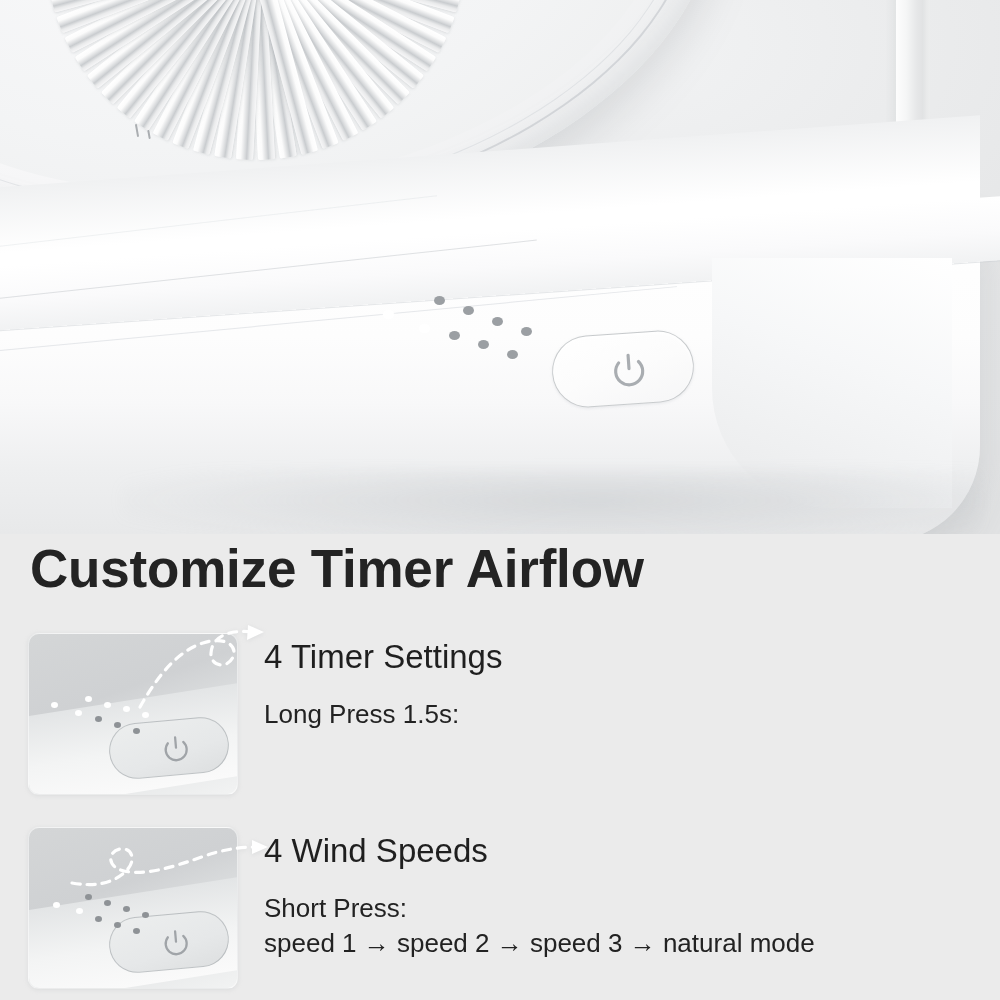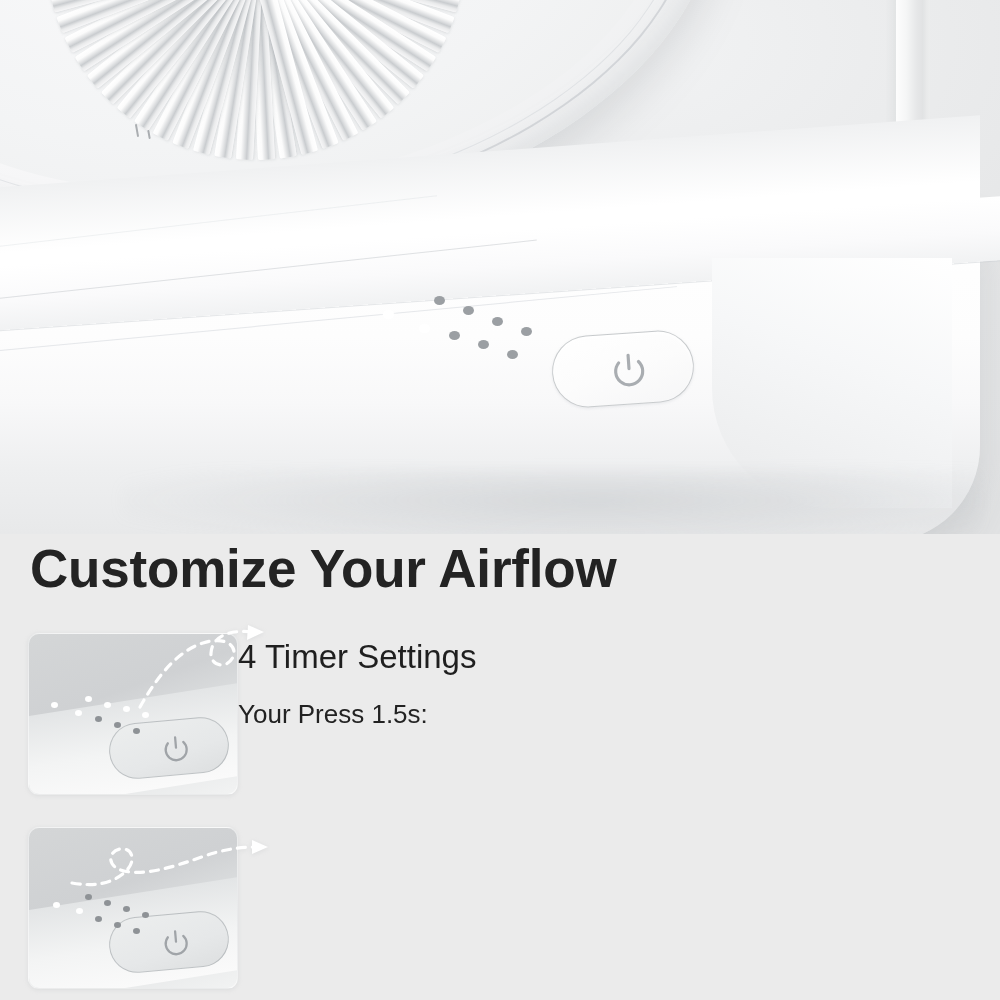--- a/index.html
+++ b/index.html
@@ -265,20 +265,21 @@
     white-space: nowrap;
     font-stretch: condensed;
   }
 
   .feature {
     position: absolute;
     left: 28px;
     width: 944px;
     display: flex;
     align-items: flex-start;
+    gap: 26px;
   }
   .feature.f1 { top: 113px; }
   .feature.f2 { top: 307px; }
 
   
   .thumb {
     position: relative;
     flex: 0 0 auto;
     width: 210px;
     height: 162px;
@@ -429,21 +430,21 @@
     <div class="power-btn">
       <svg class="power-glyph" viewBox="0 0 32 32">
         <path d="M7.2 9.4 a12 12 0 1 0 17.6 0" fill="none" stroke="#a9adb1" stroke-width="2.8" stroke-linecap="round"></path>
         <line x1="16" y1="3.2" x2="16" y2="15.2" stroke="#a9adb1" stroke-width="2.8" stroke-linecap="round"></line>
       </svg>
     </div>
   </div>
 
   <div class="content">
 
-    <h1 class="headline">Customize Your Airflow</h1>
+    <h1 class="headline">Customize Timer Airflow</h1>
 
     <div class="feature f1">
 
       <div class="thumb">
         <div class="thumb-inner">
           <div class="thumb-band"></div>
           <div class="thumb-btn">
             <svg class="thumb-glyph" viewBox="0 0 32 32">
               <path d="M7.2 9.4 a12 12 0 1 0 17.6 0" fill="none" stroke="#a0a4a8" stroke-width="2.6" stroke-linecap="round"></path>
               <line x1="16" y1="3.4" x2="16" y2="15.2" stroke="#a0a4a8" stroke-width="2.6" stroke-linecap="round"></line>
@@ -460,21 +461,21 @@
           <div class="thumb-led" style="left:104px; top:94px;"></div>
         </div>
         <svg class="thumb-arrow" viewBox="0 0 250 120">
           <path d="M112 84 C 130 52, 150 28, 175 20 C 196 13, 210 22, 205 34 C 200 46, 182 44, 183 30 C 184 14, 200 6, 226 9" fill="none" stroke="#ffffff" stroke-width="3.2" stroke-dasharray="8 7" stroke-linecap="round"></path>
           <polygon points="220,2 236,9 219,17" fill="#ffffff"></polygon>
         </svg>
       </div>
 
       <div class="ftext">
         <div class="ftitle">4 Timer Settings</div>
-        <div class="fline">Your Press 1.5s:</div>
+        <div class="fline">Long Press 1.5s:</div>
       </div>
     </div>
 
     <div class="feature f2">
 
       <div class="thumb">
         <div class="thumb-inner">
           <div class="thumb-band"></div>
           <div class="thumb-btn">
             <svg class="thumb-glyph" viewBox="0 0 32 32">
@@ -491,16 +492,21 @@
           <div class="thumb-led" style="left:66px; top:88px;"></div>
           <div class="thumb-led" style="left:85px; top:94px;"></div>
           <div class="thumb-led" style="left:104px; top:100px;"></div>
         </div>
         <svg class="thumb-arrow" viewBox="0 0 250 120">
           <path d="M44 66 C 68 70, 84 66, 96 56 C 110 44, 104 30, 92 32 C 80 34, 78 50, 96 54 C 124 60, 160 44, 186 36 C 200 32, 214 30, 228 30" fill="none" stroke="#ffffff" stroke-width="3.2" stroke-dasharray="8 7" stroke-linecap="round"></path>
           <polygon points="224,23 240,30 224,37" fill="#ffffff"></polygon>
         </svg>
       </div>
 
+      <div class="ftext">
+        <div class="ftitle">4 Wind Speeds</div>
+        <div class="fline">Short Press:</div>
+        <div class="fline">speed 1 → speed 2 → speed 3 → natural mode</div>
+      </div>
     </div>
 
   </div>
 </div>
 
 </body></html>

